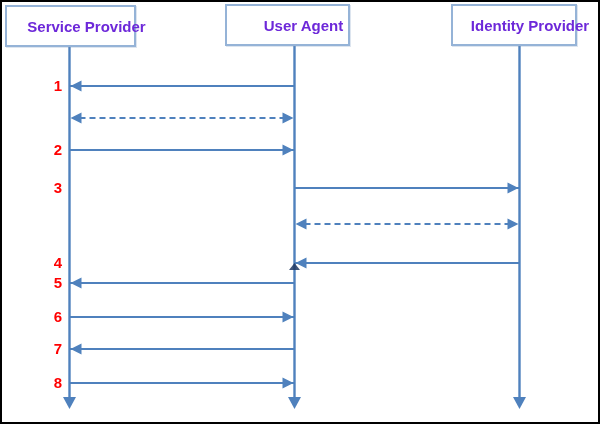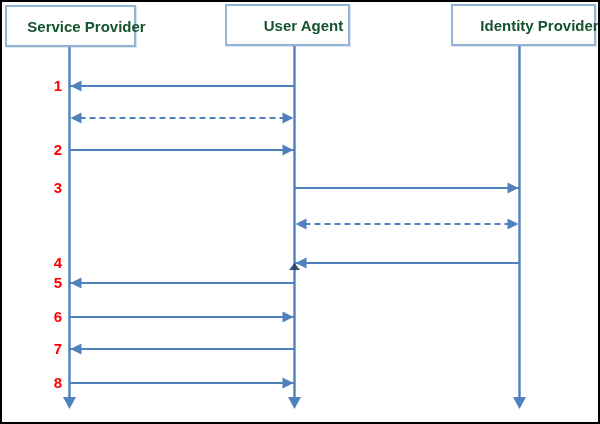--- a/index.html
+++ b/index.html
@@ -20,21 +20,21 @@
   .actor-box {
     position: absolute;
     box-sizing: border-box;
     background: #ffffff;
     border: 2px solid #95b3d7;
     display: flex;
     align-items: center;
     justify-content: center;
     font-weight: bold;
     font-size: 15px;
-    color: #14532d;
+    color: #6d28d9;
     letter-spacing: 0px;
     white-space: nowrap;
     box-shadow: 1px 1px 0 rgba(120,150,190,0.25);
     padding-left: 32px;
   }
   .msg-num {
     position: absolute;
     width: 24px;
     text-align: center;
     font-weight: bold;
@@ -85,21 +85,21 @@
       <polygon points="291.5,381 280.5,375.5 280.5,386.5" fill="#4f81bd"></polygon>
       <polygon points="292.5,261 287,268 298,268" fill="#1f3864" opacity="0.85"></polygon>
     </svg>
 
   <div class="actor-box" id="box-0" style="left: 3px; top: 3px; width: 131px; height: 42px;">
     <span>Service Provider</span>
   </div>
   <div class="actor-box" id="box-1" style="left: 223px; top: 2px; width: 125px; height: 42px;">
     <span>User Agent</span>
   </div>
-  <div class="actor-box" id="box-2" style="left: 449px; top: 2px; width: 145px; height: 42px;">
+  <div class="actor-box" id="box-2" style="left: 449px; top: 2px; width: 126px; height: 42px;">
     <span>Identity Provider</span>
   </div>
 
   <div id="labels-layer">
       <div class="msg-num" style="left: 56px; top: 84px;">1</div>
       <div class="msg-num" style="left: 56px; top: 148px;">2</div>
       <div class="msg-num" style="left: 56px; top: 186px;">3</div>
       <div class="msg-num" style="left: 56px; top: 261px;">4</div>
       <div class="msg-num" style="left: 56px; top: 281px;">5</div>
       <div class="msg-num" style="left: 56px; top: 315px;">6</div>

